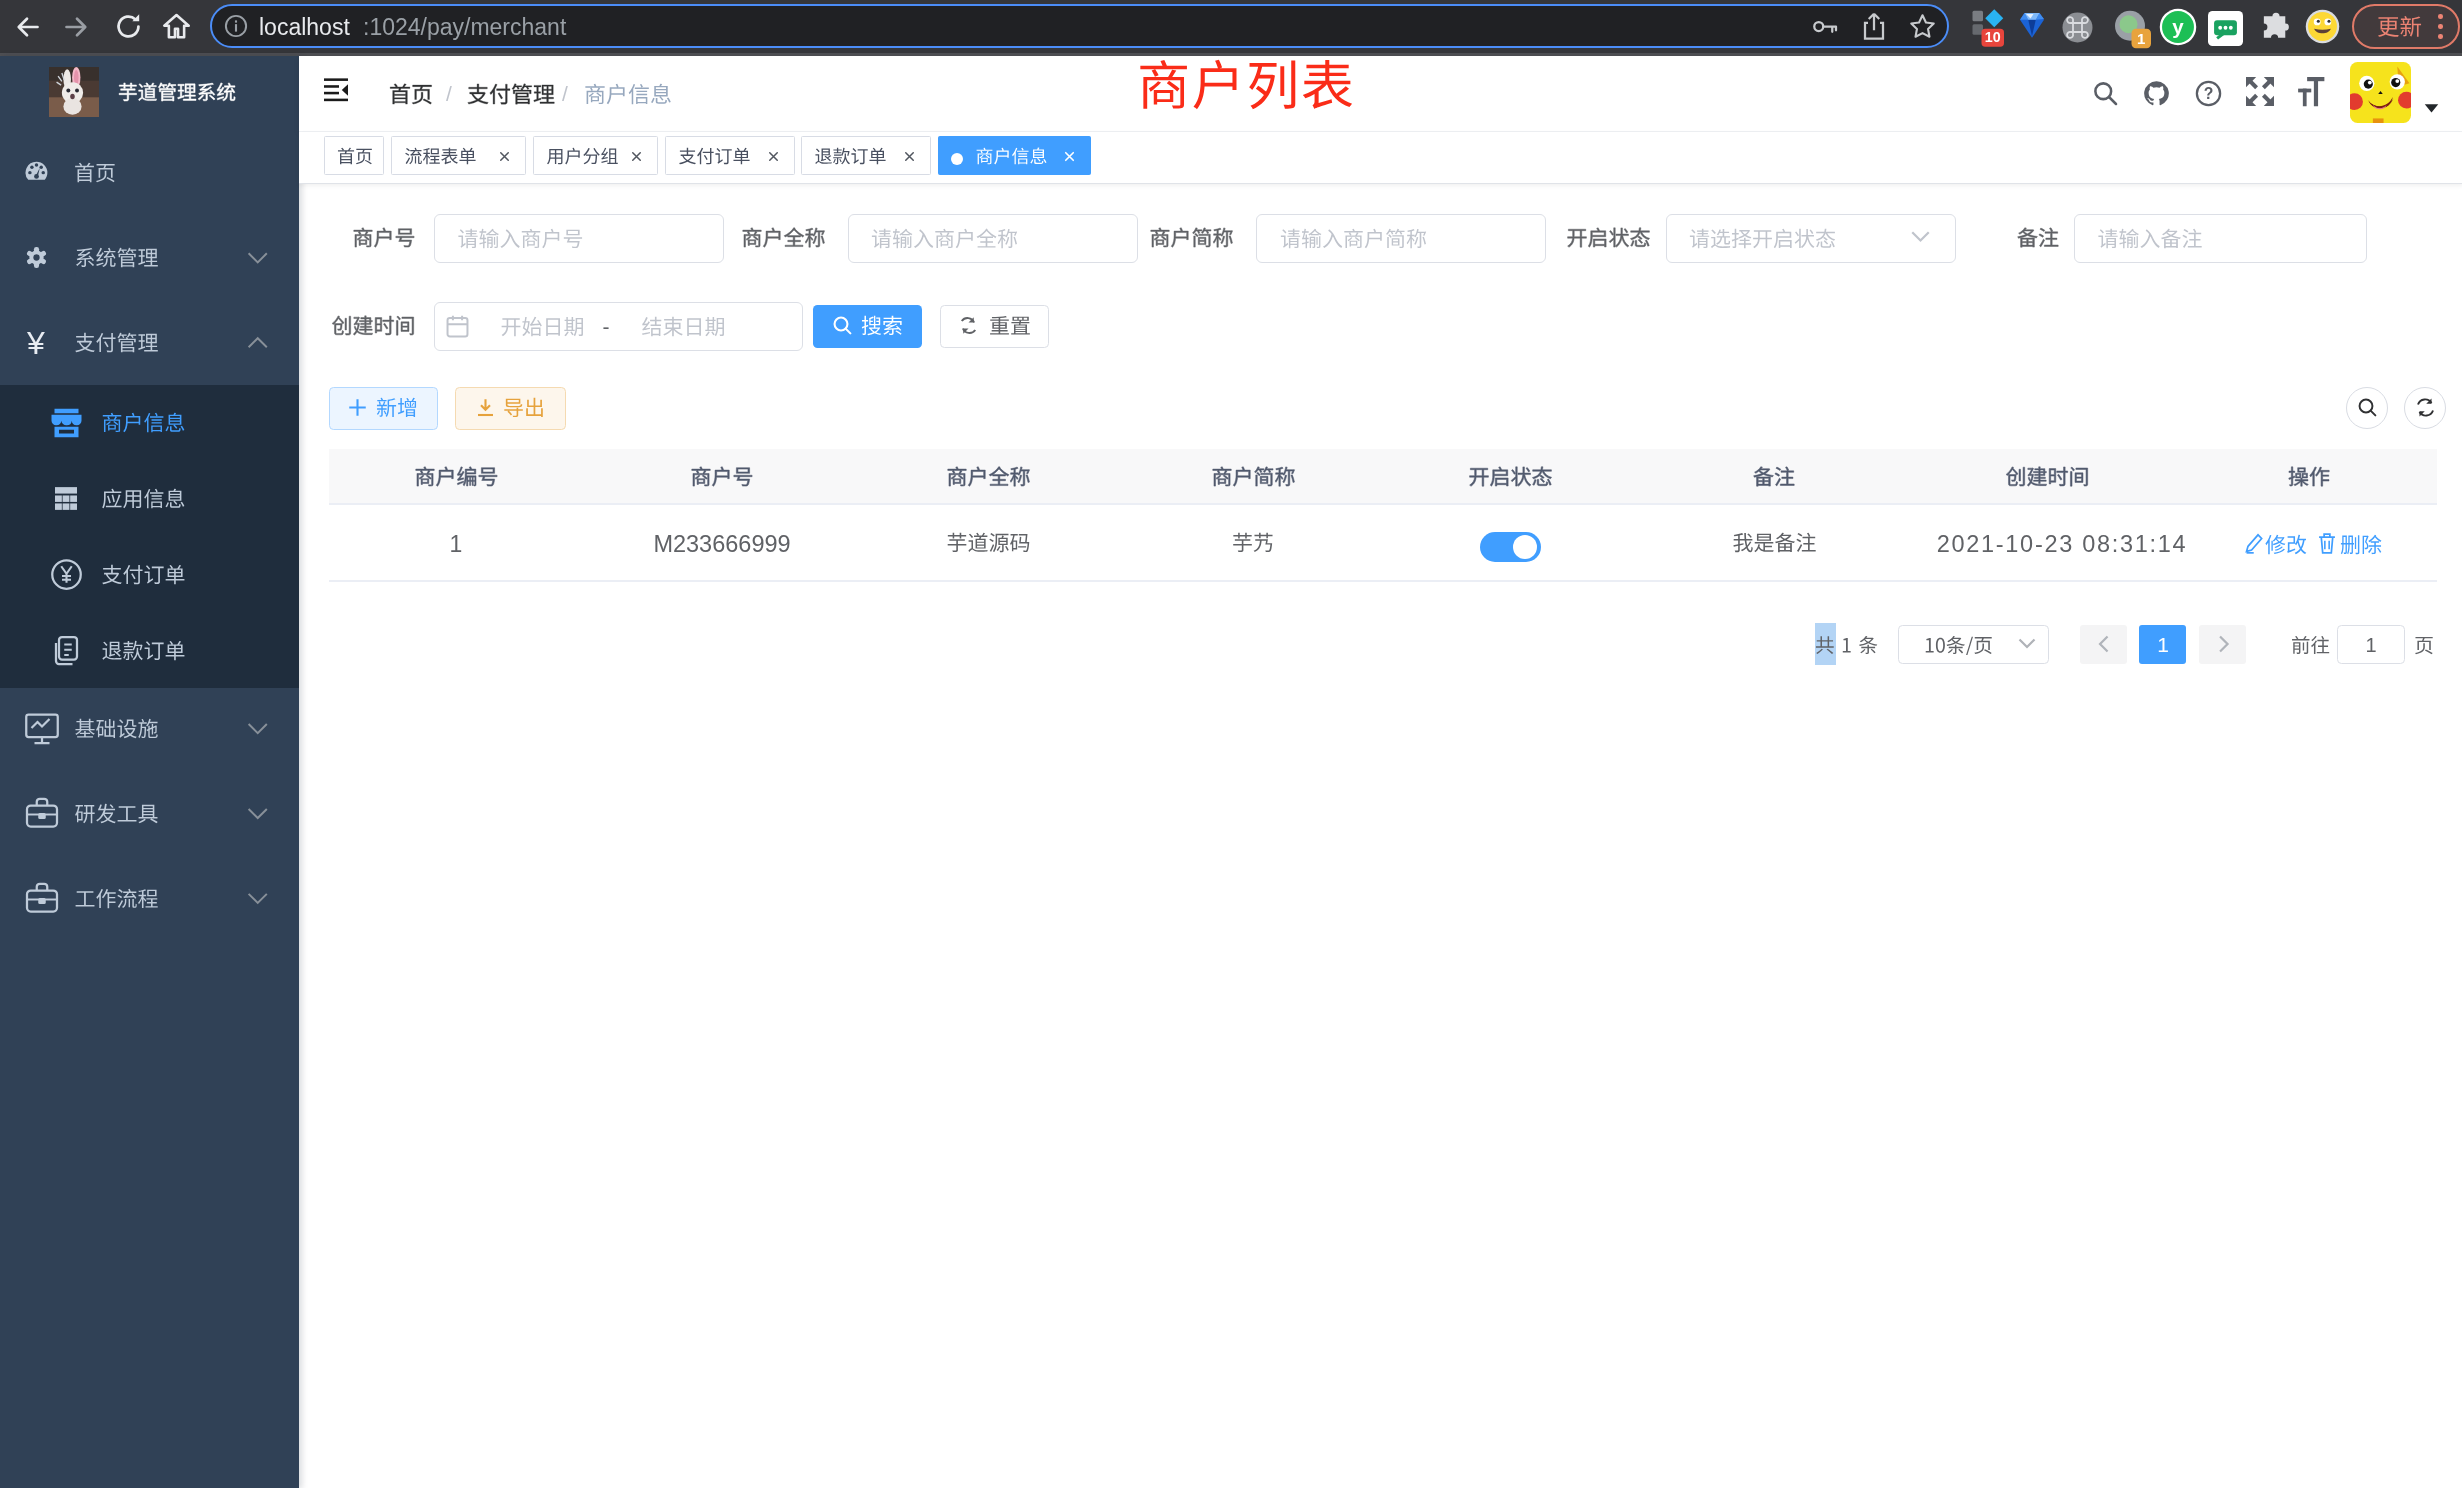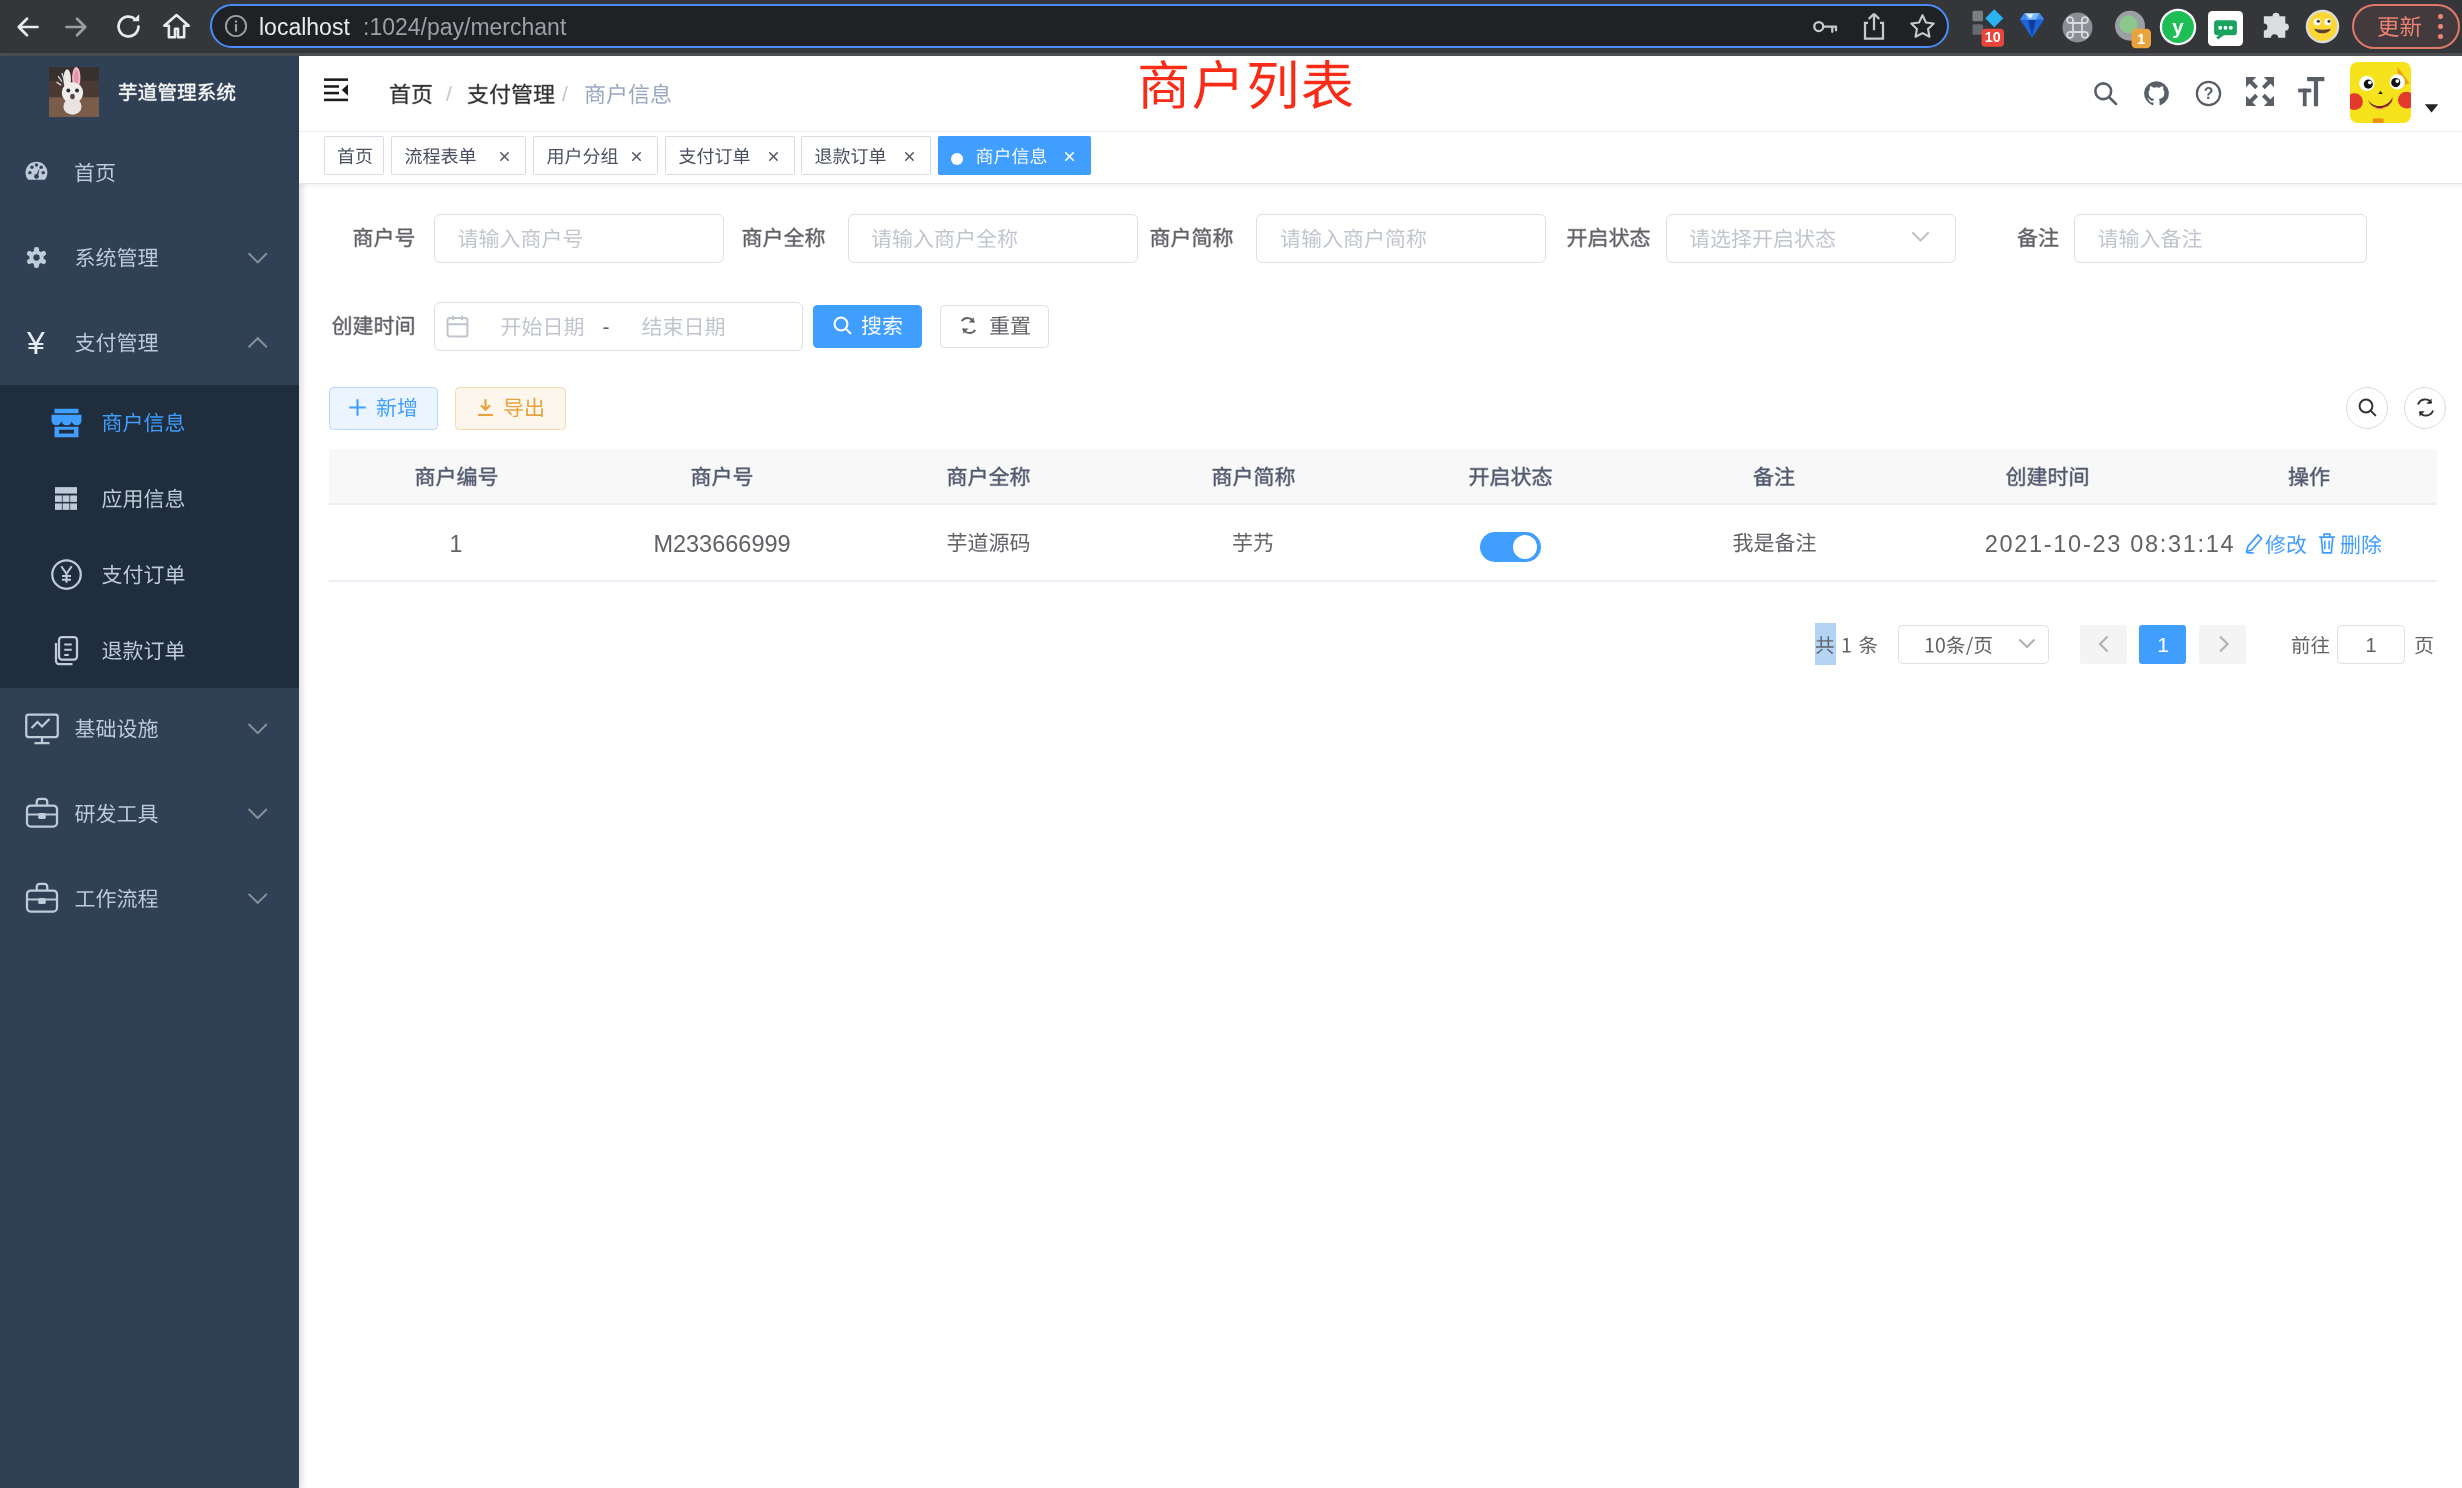--- a/index.html
+++ b/index.html
@@ -790,21 +790,21 @@
 <div style="left:1480px;top:532px;width:61px;height:30px;border-radius:15px;background:#409eff;"></div>
 <div style="left:1513px;top:535px;width:24px;height:24px;border-radius:50%;background:#fff;"></div>
 <svg style="position:absolute;left:1732px;top:532px;" width="85" height="21" viewBox="0 0 4000 1000" fill="#606266">
     <g transform="translate(0 880) scale(1 -1)" style="">
       <use href="#g6211" x="0"></use>
       <use href="#g662F" x="1000"></use>
       <use href="#g5907" x="2000"></use>
       <use href="#g6CE8" x="3000"></use>
     </g>
   </svg>
-<div style="position:absolute;left:2062px;top:527px;font:400 23.5px 'Liberation Sans',sans-serif;color:#606266;transform:translateX(-50%);letter-spacing:1.7px;white-space:pre;line-height:35px;margin-left:48px;">2021-10-23 08:31:14</div>
+<div style="position:absolute;left:2062px;top:527px;font:400 23.5px 'Liberation Sans',sans-serif;color:#606266;transform:translateX(-50%);letter-spacing:1.7px;white-space:pre;line-height:35px;">2021-10-23 08:31:14</div>
 <svg style="position:absolute;left:2243px;top:532px" width="20" height="23" viewBox="0 0 26 32" fill="none">
     <path d="M6 20L20 4l5 5L11 25l-7 2z" stroke="#409eff" stroke-width="2.4" fill="none"></path>
     <path d="M4 29h10" stroke="#409eff" stroke-width="2.4"></path>
   </svg>
 <svg style="position:absolute;left:2265px;top:534px;" width="42" height="21" viewBox="0 0 2000 1000" fill="#409eff">
     <g transform="translate(0 880) scale(1 -1)" style="">
       <use href="#g4FEE" x="0"></use>
       <use href="#g6539" x="1000"></use>
     </g>
   </svg>

